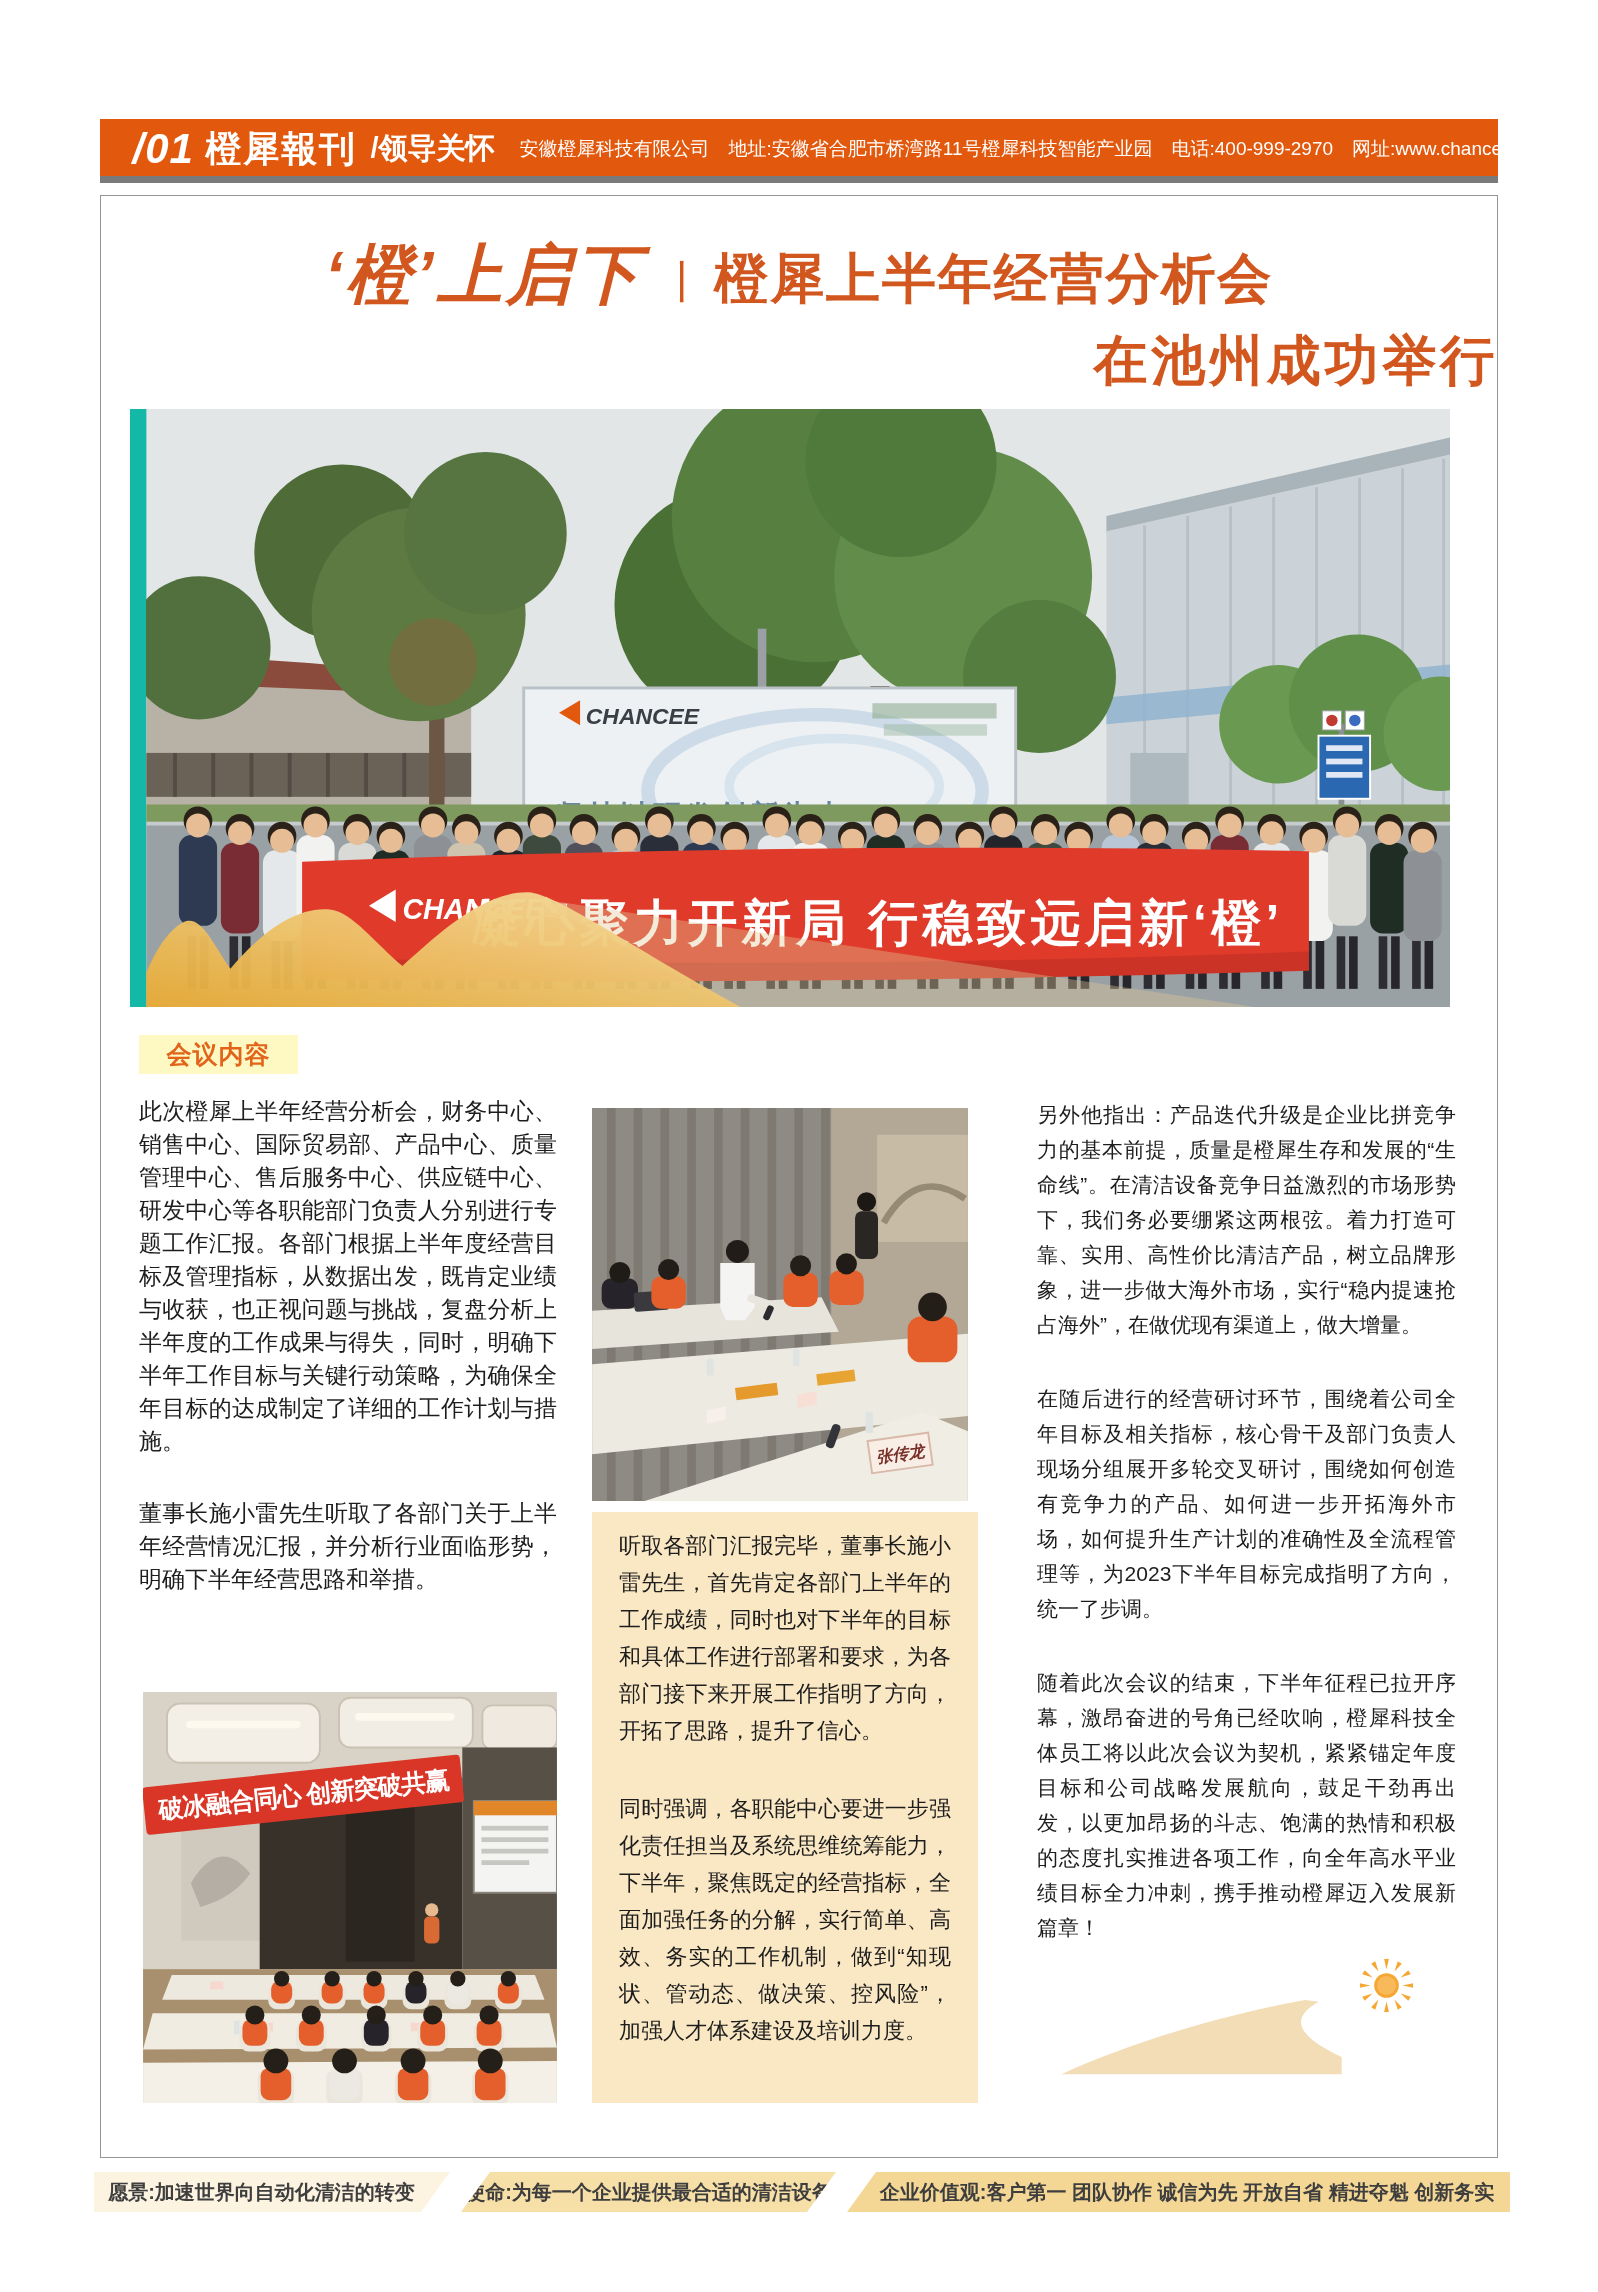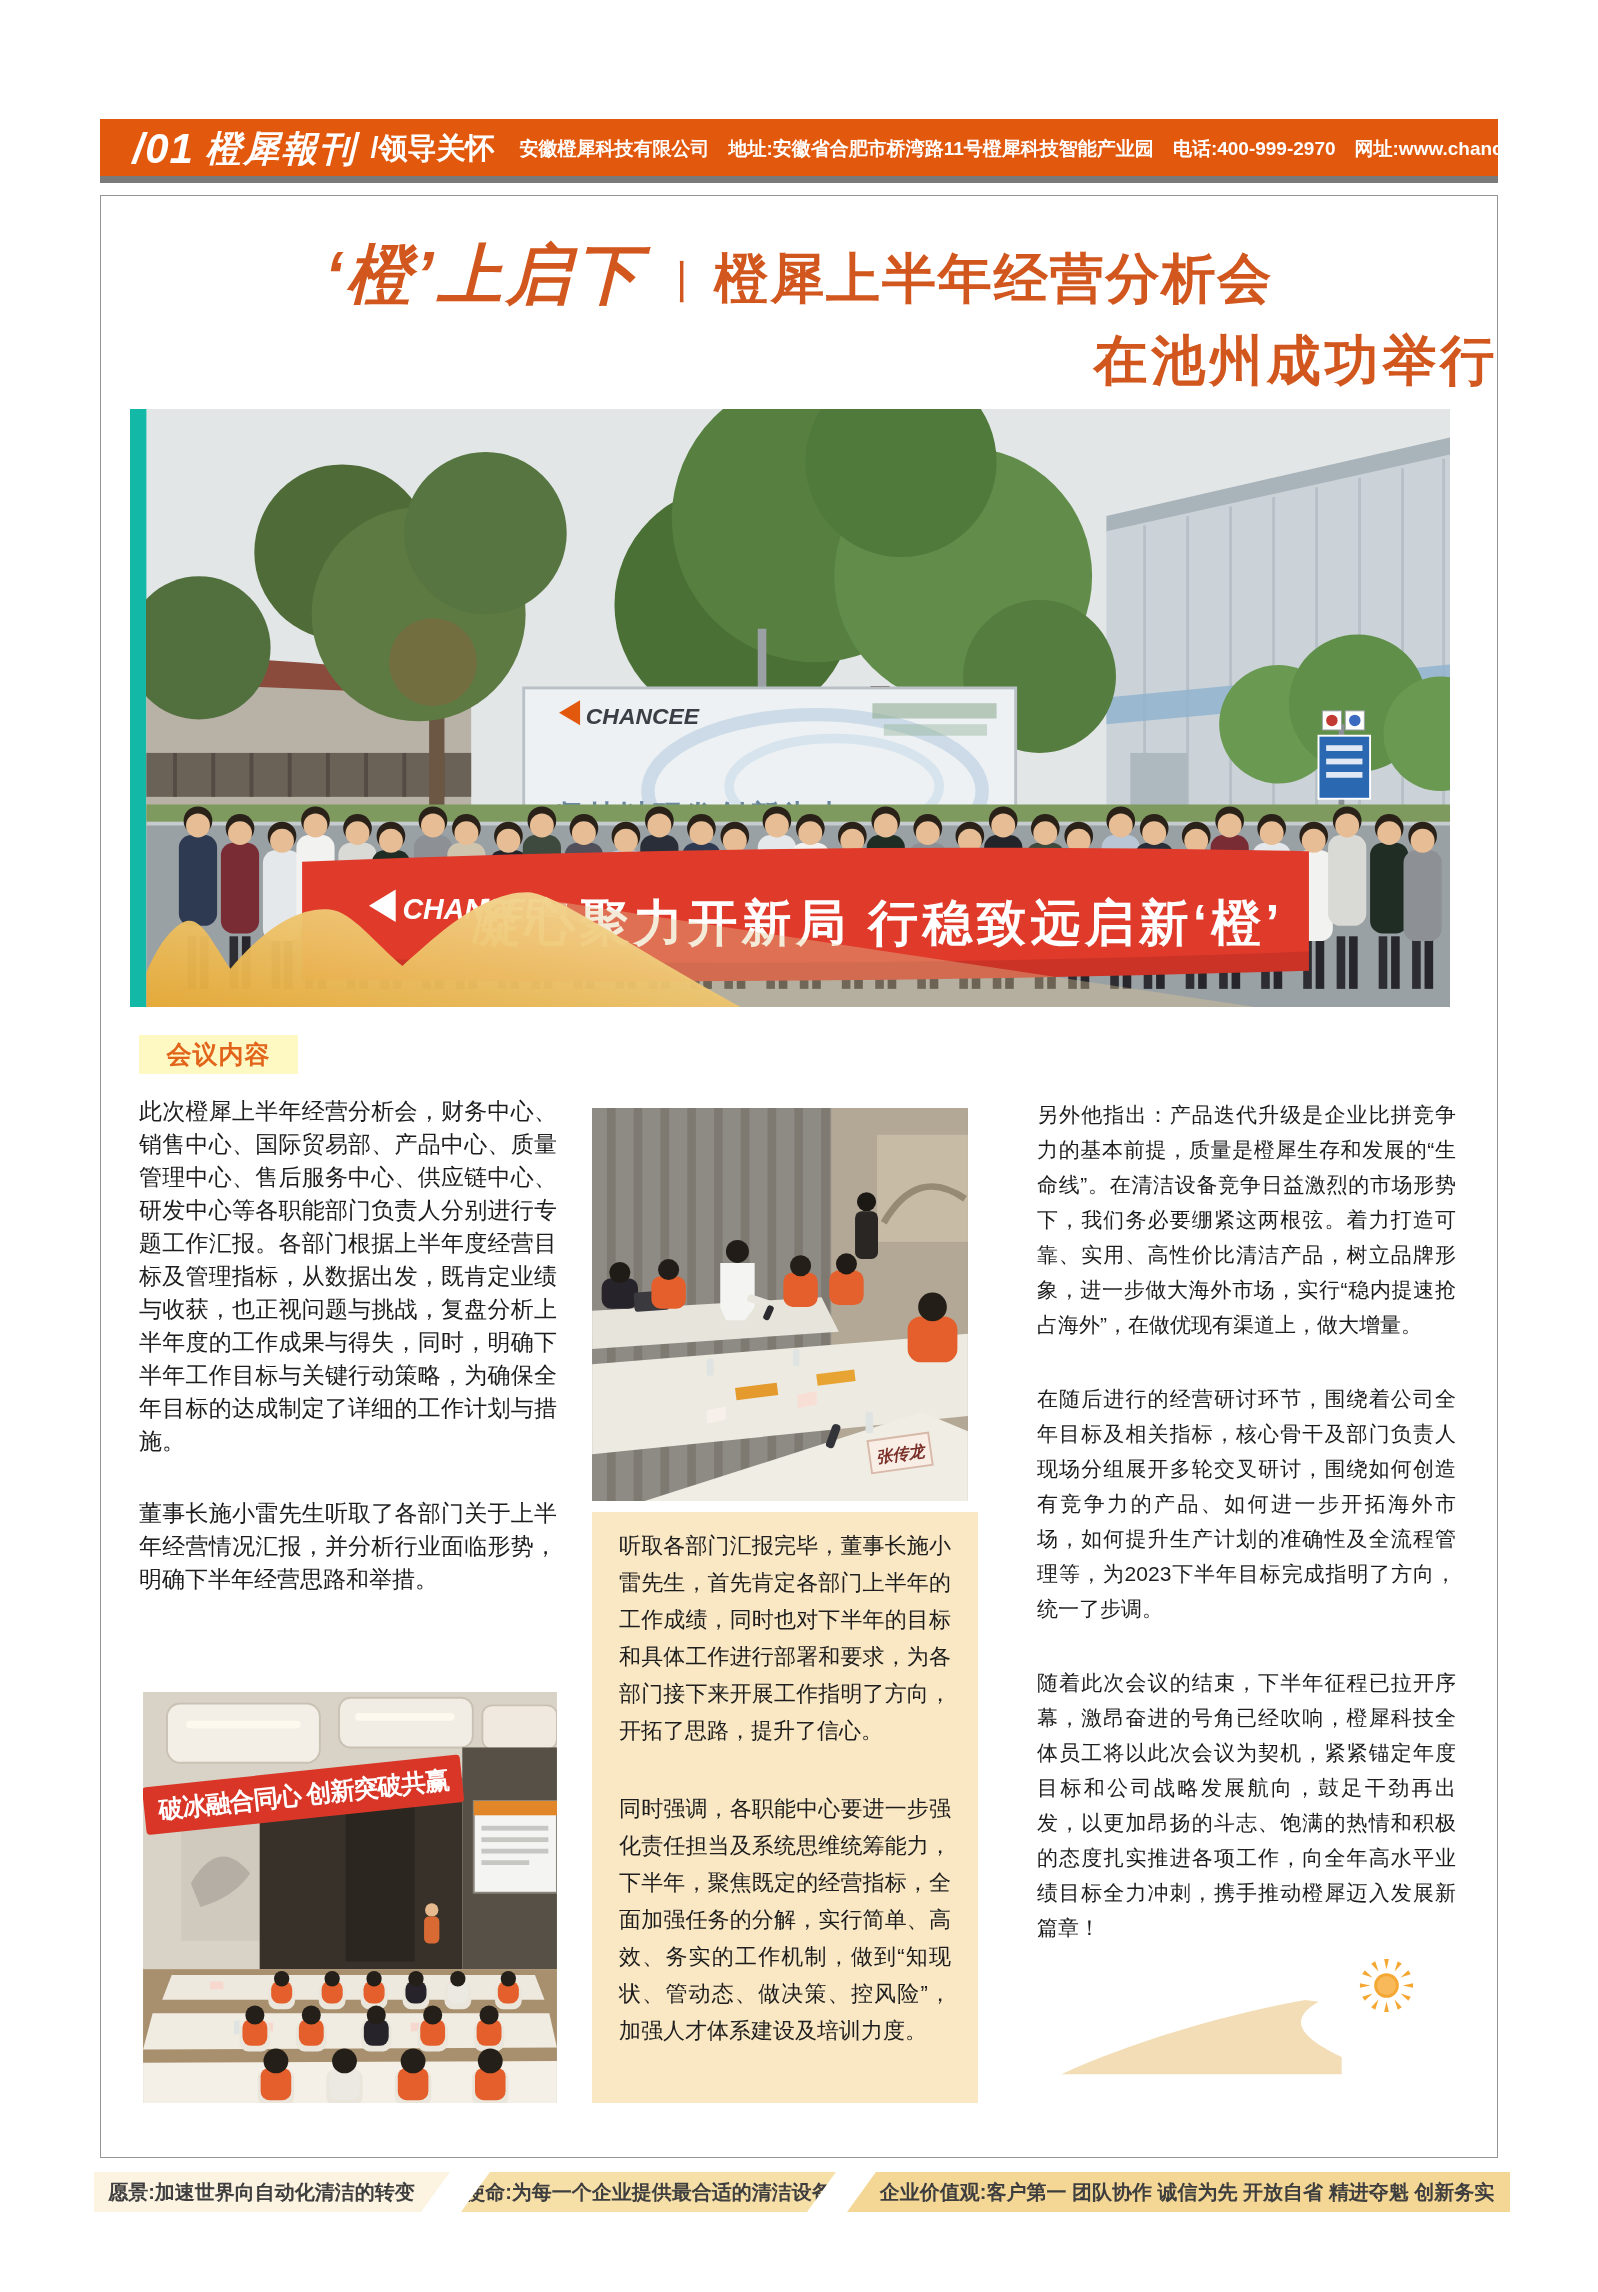--- a/index.html
+++ b/index.html
@@ -4,23 +4,23 @@
 <style>
   * { margin:0; padding:0; box-sizing:border-box; }
   html,body { background:#ffffff; }
   body { font-family:"Liberation Sans","DejaVu Sans",sans-serif; }
   .page { position:relative; width:1598px; height:2292px; background:#fff; overflow:hidden; }
   .abs { position:absolute; }
 
   .header-bar { left:100px; top:119px; width:1398px; height:60px; background:#E2590E;
     display:flex; align-items:center; padding-left:32.5px; color:#fff; white-space:nowrap; }
   .issue { font-size:42px; font-weight:bold; font-style:italic; letter-spacing:1px; }
-  .masthead { font-size:36px; font-weight:bold; font-style:italic; margin-left:11.5px; letter-spacing:1.9px; }
+  .masthead { font-size:36px; font-weight:bold; margin-left:11.5px; letter-spacing:1.9px; }
   .sectionname { font-size:29px; margin-left:13.4px; font-weight:600; }
-  .hinfo { font-size:19px; margin-left:25px; font-weight:700; }
+  .hinfo { font-size:19px; margin-left:25px; font-weight:400; }
   .hinfo.tight { margin-left:19px; }
 
   .gray-bar { left:100px; top:176px; width:1398px; height:6.7px; background:#7a7a7a; }
   .frame { left:100px; top:195px; width:1398px; height:1963px; border:1.9px solid #959595; }
 
   .title-l1 { left:100px; top:232px; width:1398px; text-align:center; color:#D2571E; line-height:86px; }
   .t-callig { font-size:65px; font-weight:800; font-style:italic; letter-spacing:3.8px; }
   .t-sep { font-size:44px; font-weight:300; margin:0 9.6px 0 17px; }
   .t-rest { font-size:54px; font-weight:700; letter-spacing:1.9px; }
   .title-l2 { left:100px; top:325px; width:1398px; text-align:right; color:#D2571E;

